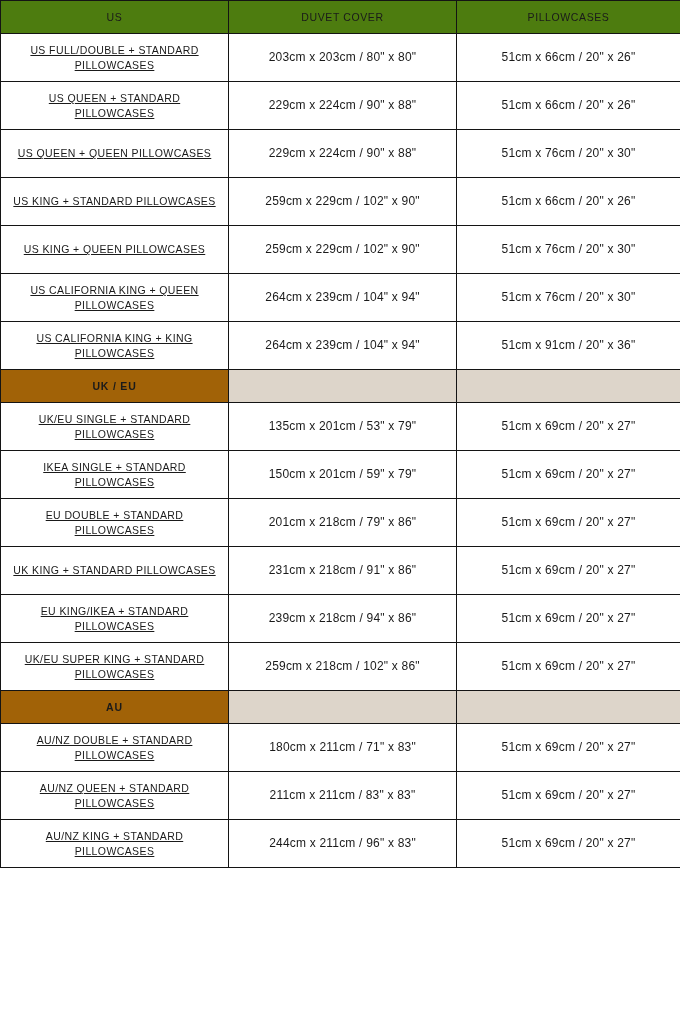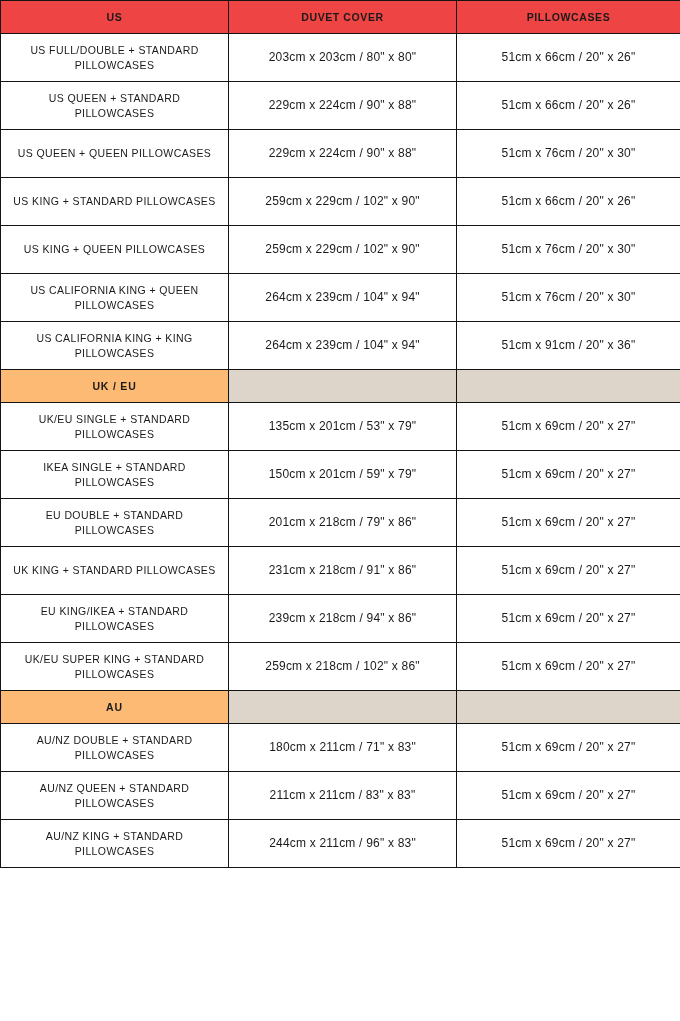--- a/index.html
+++ b/index.html
@@ -24,44 +24,45 @@
 
   table.size-table th,
   table.size-table td {
     border: 1px solid #141414;
     text-align: center;
     vertical-align: middle;
     padding: 6px 8px;
     box-sizing: border-box;
   }
   thead th {
-    background: #ef4444;
+    background: #4d7c0f;
     font-size: 10.5px;
-    font-weight: bold;
+    font-weight: normal;
     letter-spacing: 0.6px;
     height: 33px;
     text-transform: uppercase;
   }
   tbody td {
     height: 48px;
     font-size: 11px;
     letter-spacing: 0.3px;
     line-height: 1.35;
   }
   tbody td.label {
     font-size: 10.5px;
     letter-spacing: 0.4px;
     text-transform: uppercase;
+    text-decoration: underline;
   }
   tbody td.value {
     font-size: 12px;
     letter-spacing: 0.2px;
   }
   tr.section td {
-    background: #fdba74;
+    background: #a16207;
     font-size: 10.5px;
     font-weight: bold;
     letter-spacing: 0.8px;
     height: 33px;
     text-transform: uppercase;
   }
   tr.section td.empty { background: #ddd5ca; }
 </style>
 </head>
 <body>

